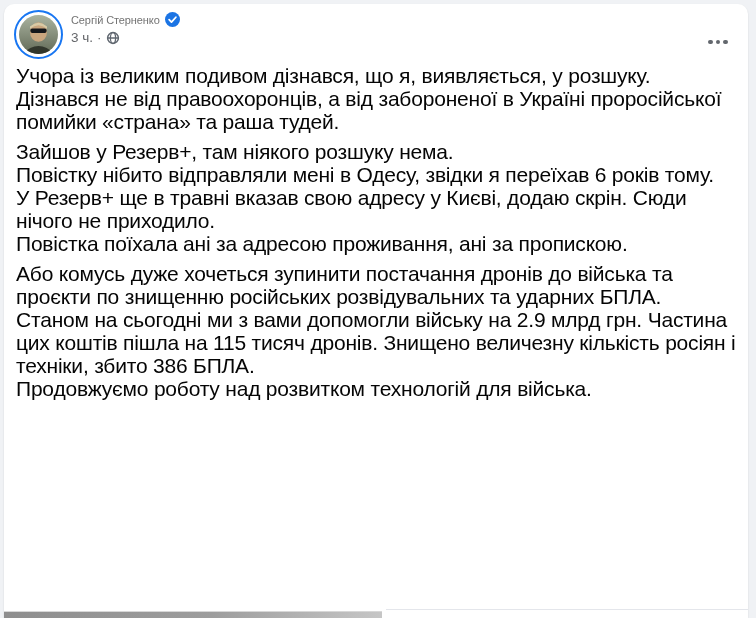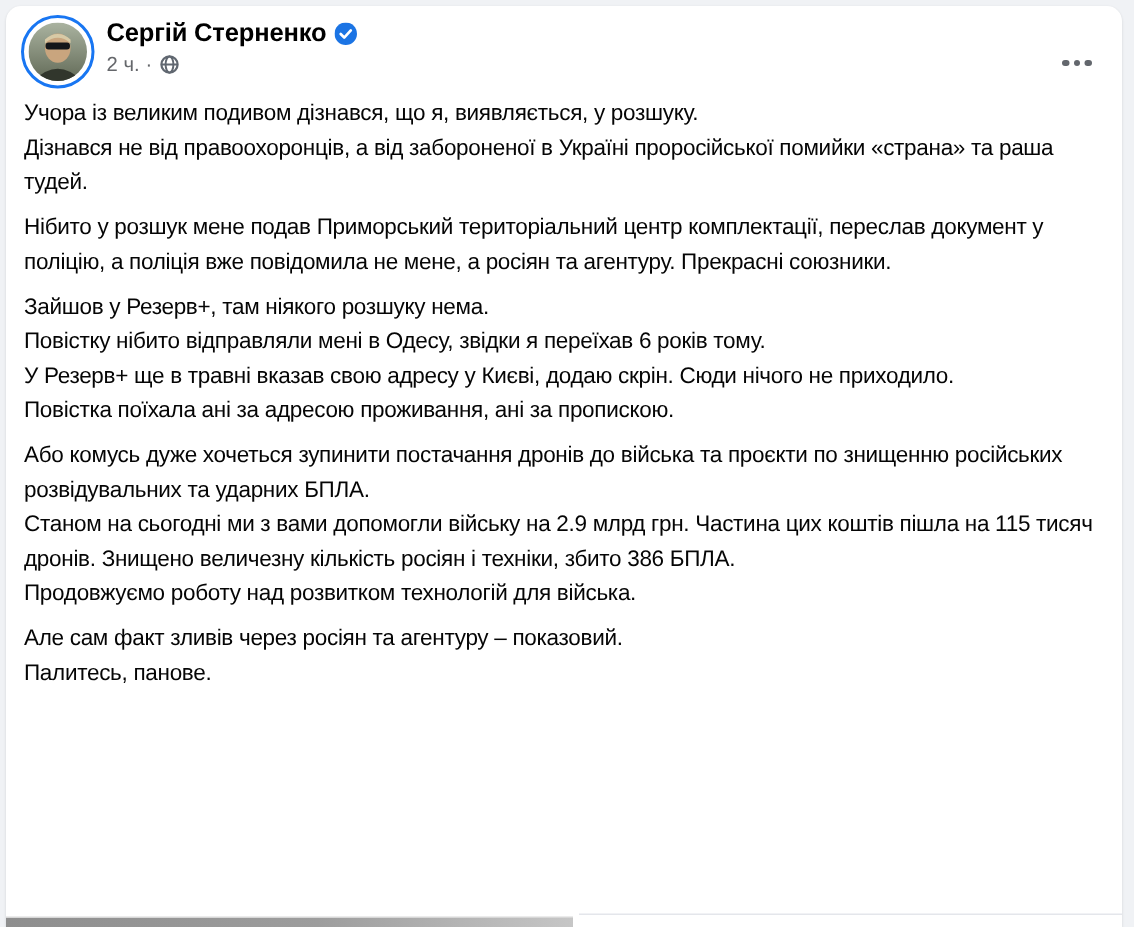--- a/index.html
+++ b/index.html
@@ -20,40 +20,40 @@
   .hdr{display:flex;align-items:flex-start;padding:6px 12px 0 10px;height:50px;}
   .story-ring{
     flex:0 0 auto;width:45px;height:45px;border-radius:50%;
     border:2.5px solid #1876f2;background:#fff;
     display:flex;align-items:center;justify-content:center;cursor:pointer;
   }
   .avatar-img{width:39px;height:39px;border-radius:50%;overflow:hidden;display:block;}
   .hmeta{margin-left:8px;padding-top:2px;min-width:0;}
   .name-row{display:flex;align-items:center;gap:5px;}
   .author{
-    font-size:17px;font-weight:700;color:#000000;letter-spacing:-0.1px;
+    font-size:11px;font-weight:400;color:#737373;letter-spacing:-0.1px;
     cursor:pointer;white-space:nowrap;
   }
   .vbadge{display:block;}
   .sub-row{display:flex;align-items:center;gap:4px;margin-top:3px;
     font-size:13.5px;color:#65676b;}
   .sub-row .ts{cursor:pointer;}
   .sub-row .dot{color:#65676b;}
   .globe{display:block;margin-top:1px;}
   
   .more-btn{
     position:absolute;top:26px;right:14px;width:32px;height:24px;
     display:flex;align-items:center;justify-content:center;gap:3.2px;
     border-radius:6px;cursor:pointer;
   }
   .more-btn i{width:4.4px;height:4.4px;border-radius:50%;background:#63676d;display:block;}
   
   .post-text{
     padding:0 12px;margin-top:4px;
-    font-size:15px;line-height:23px;letter-spacing:-0.2px;
+    font-size:21px;line-height:23px;letter-spacing:-0.2px;
     color:#050505;
   }
   .para{margin:0 0 7px 0;}
   .para:last-child{margin-bottom:0;}
   
   .att-left{
     position:absolute;left:0;bottom:0;width:378px;height:6px;
     background:linear-gradient(90deg,#8e8e8e 0%,#9d9d9d 55%,#c6c6c6 100%);
     border-top:1px solid #d7d7d7;cursor:pointer;
   }
@@ -87,42 +87,40 @@
 
       <div class="hmeta">
         <div class="name-row">
           <span class="author">Сергій Стерненко</span>
           <svg class="vbadge" width="15" height="15" viewBox="0 0 16 16">
             <circle cx="8" cy="8" r="8" fill="#1b74e4"></circle>
             <path d="M4.4 8.2 L6.9 10.7 L11.6 5.6" fill="none" stroke="#ffffff" stroke-width="1.9" stroke-linecap="round" stroke-linejoin="round"></path>
           </svg>
         </div>
         <div class="sub-row">
-          <span class="ts">2 ч.</span>
+          <span class="ts">3 ч.</span>
           <span class="dot">·</span>
           <svg class="globe" width="14" height="14" viewBox="0 0 14 14">
             <circle cx="7" cy="7" r="5.4" fill="none" stroke="#606770" stroke-width="1.5"></circle>
             <line x1="1.6" y1="7" x2="12.4" y2="7" stroke="#606770" stroke-width="1.3"></line>
             <ellipse cx="7" cy="7" rx="2.6" ry="5.4" fill="none" stroke="#606770" stroke-width="1.3"></ellipse>
           </svg>
         </div>
       </div>
     </header>
 
     <div class="more-btn">
       <i></i>
         <i></i>
         <i></i>
     </div>
 
     <div class="post-text" id="post-text">
         <div class="para">Учора із великим подивом дізнався, що я, виявляється, у розшуку.<br>Дізнався не від правоохоронців, а від забороненої в Україні проросійської помийки «страна» та раша тудей.</div>
-        <div class="para">Нібито у розшук мене подав Приморський територіальний центр комплектації, переслав документ у поліцію, а поліція вже повідомила не мене, а росіян та агентуру. Прекрасні союзники.</div>
         <div class="para">Зайшов у Резерв+, там ніякого розшуку нема.<br>Повістку нібито відправляли мені в Одесу, звідки я переїхав 6 років тому.<br>У Резерв+ ще в травні вказав свою адресу у Києві, додаю скрін. Сюди нічого не приходило.<br>Повістка поїхала ані за адресою проживання, ані за пропискою.</div>
         <div class="para">Або комусь дуже хочеться зупинити постачання дронів до війська та проєкти по знищенню російських розвідувальних та ударних БПЛА.<br>Станом на сьогодні ми з вами допомогли війську на 2.9 млрд грн. Частина цих коштів пішла на 115 тисяч дронів. Знищено величезну кількість росіян і техніки, збито 386 БПЛА.<br>Продовжуємо роботу над розвитком технологій для війська.</div>
-        <div class="para">Але сам факт зливів через росіян та агентуру – показовий.<br>Палитесь, панове.</div>
       </div>
 
     <div class="att-left"></div>
     <div class="att-right"></div>
 
   </article>
 </div>
 
 </body></html>

